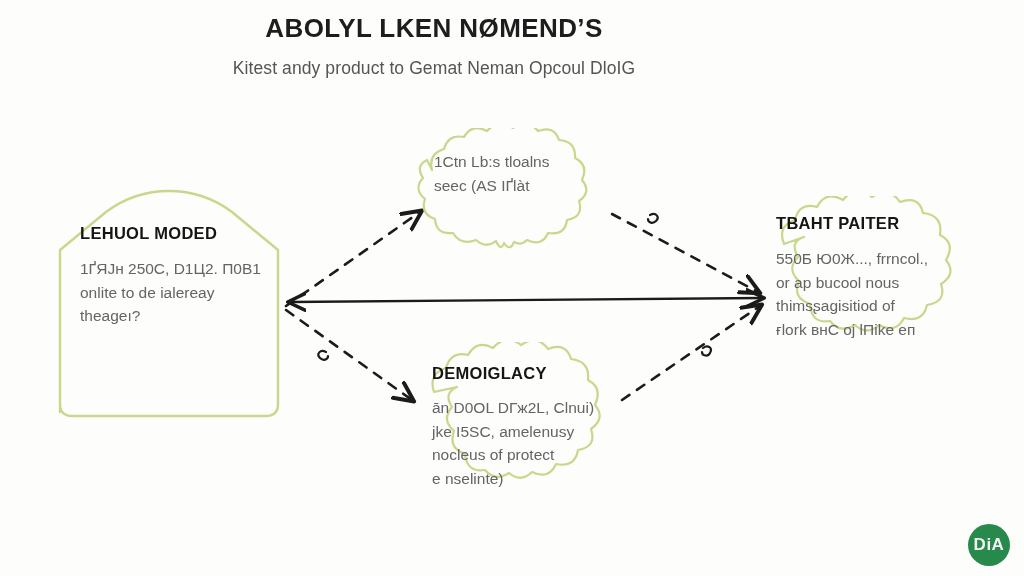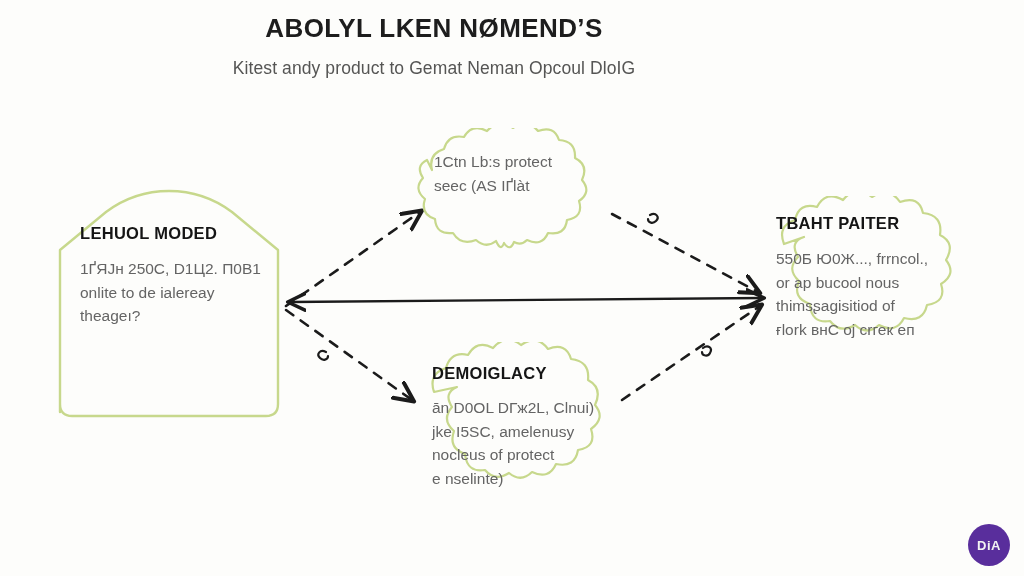--- a/index.html
+++ b/index.html
@@ -151,23 +151,23 @@
   }
 
   
   .watermark {
     position: absolute;
     right: 14px;
     bottom: 10px;
     width: 42px;
     height: 42px;
     border-radius: 50%;
-    background: #4c1d95;
+    background: #15803d;
     color: #f2f2f2;
-    font-size: 13px;
+    font-size: 17px;
     font-weight: bold;
     letter-spacing: 0.5px;
     display: flex;
     align-items: center;
     justify-content: center;
     z-index: 8;
     opacity: 0.92;
   }
 </style>
 </head>
@@ -234,21 +234,21 @@
   <div class="node" id="node-top">
     <svg class="cloud-svg" viewBox="0 0 222 162" preserveAspectRatio="none">
       <path d="M36,42 q-4,-16 12,-21 q4,-15 20,-12 q8,-14 23,-6 q12,-13 26,-3
                q14,-10 25,3 q16,-6 21,9 q17,1 16,18 q14,7 7,22 q10,12 -3,21
                q5,16 -12,19 q-2,16 -19,13 q-6,14 -21,7 q-6,6 -13,2
                q-4,10 -10,1 q-3,9 -8,-2 q-10,8 -20,-1 q-15,6 -23,-7
                q-17,2 -18,-14 q-15,-5 -10,-20 q-12,-10 -2,-21 q-8,-12 4,-18 Z" fill="#fdfdfb" stroke="#c7d88c" stroke-width="2.2" stroke-linejoin="round"></path>
     </svg>
     <div class="content">
       <div class="node-body">
-        <div>1Ctn Lb:s protect</div>
+        <div>1Ctn Lb:s tloalns</div>
         <div>seec (AS IҐlàt</div>
       </div>
     </div>
   </div>
 
   <div class="node" id="node-bottom">
     <svg class="cloud-svg" viewBox="0 0 228 192" preserveAspectRatio="none">
       <path d="M34,50 q-6,-18 12,-24 q5,-17 22,-13 q9,-16 25,-7 q13,-15 28,-3
                q16,-11 27,4 q18,-7 23,10 q19,2 17,21 q15,8 7,25 q11,13 -4,24
                q6,18 -13,21 q-3,18 -22,14 q-7,16 -24,8 q-11,11 -23,1
@@ -273,20 +273,20 @@
                q6,18 -14,21 q-4,18 -23,13 q-8,16 -25,7 q-12,11 -24,0
                q-15,9 -25,-4 q-19,3 -20,-17 q-18,-6 -11,-23 q-13,-12 -1,-24
                q-9,-15 6,-20 Z" fill="#fdfdfb" stroke="#c7d88c" stroke-width="2.2" stroke-linejoin="round"></path>
     </svg>
     <div class="content">
       <div class="node-heading">TBAHT PAITER</div>
       <div class="node-body">
         <div>550Б Ю0Ж..., frrncol.,</div>
         <div>or ap bucool nous</div>
         <div>thimsʂagisitiod of</div>
-        <div>ғlork внC oј crгек eп</div>
+        <div>ғlork внC oј lПike eп</div>
       </div>
     </div>
   </div>
 
   <div class="watermark">DiA</div>
 
 </div>
 
 </body></html>

